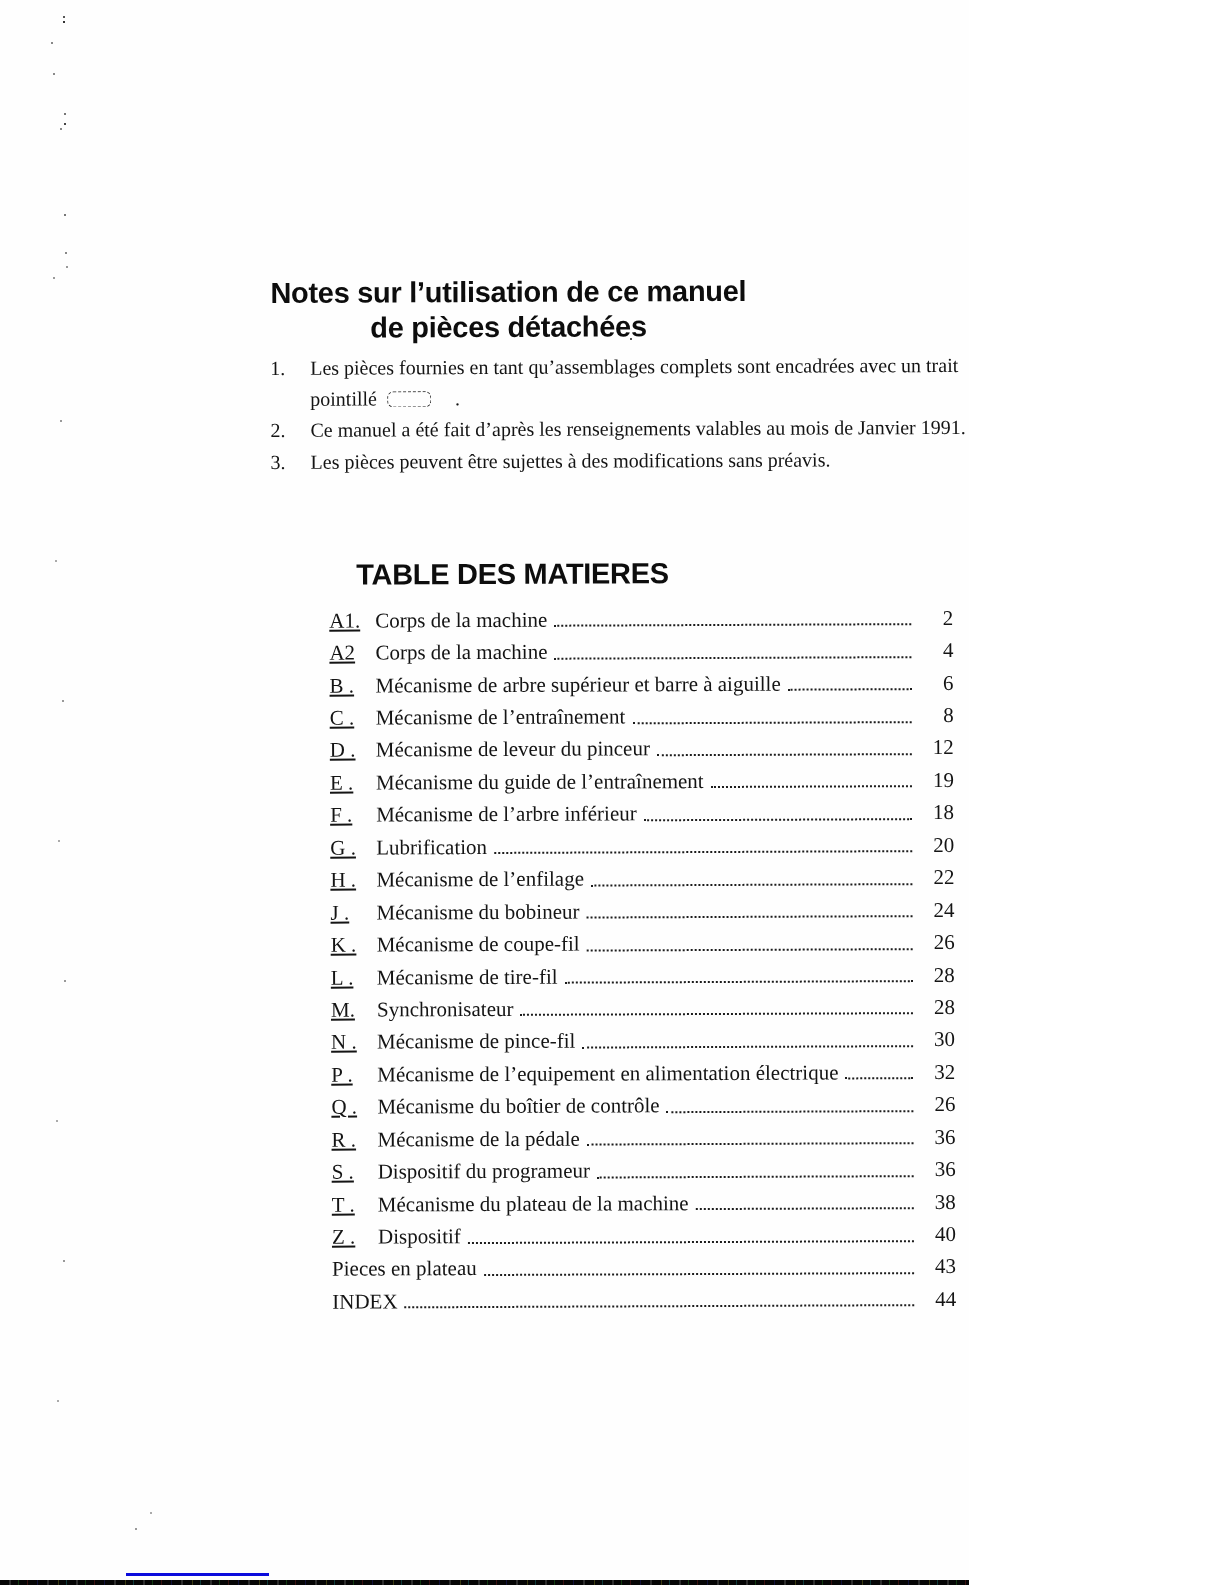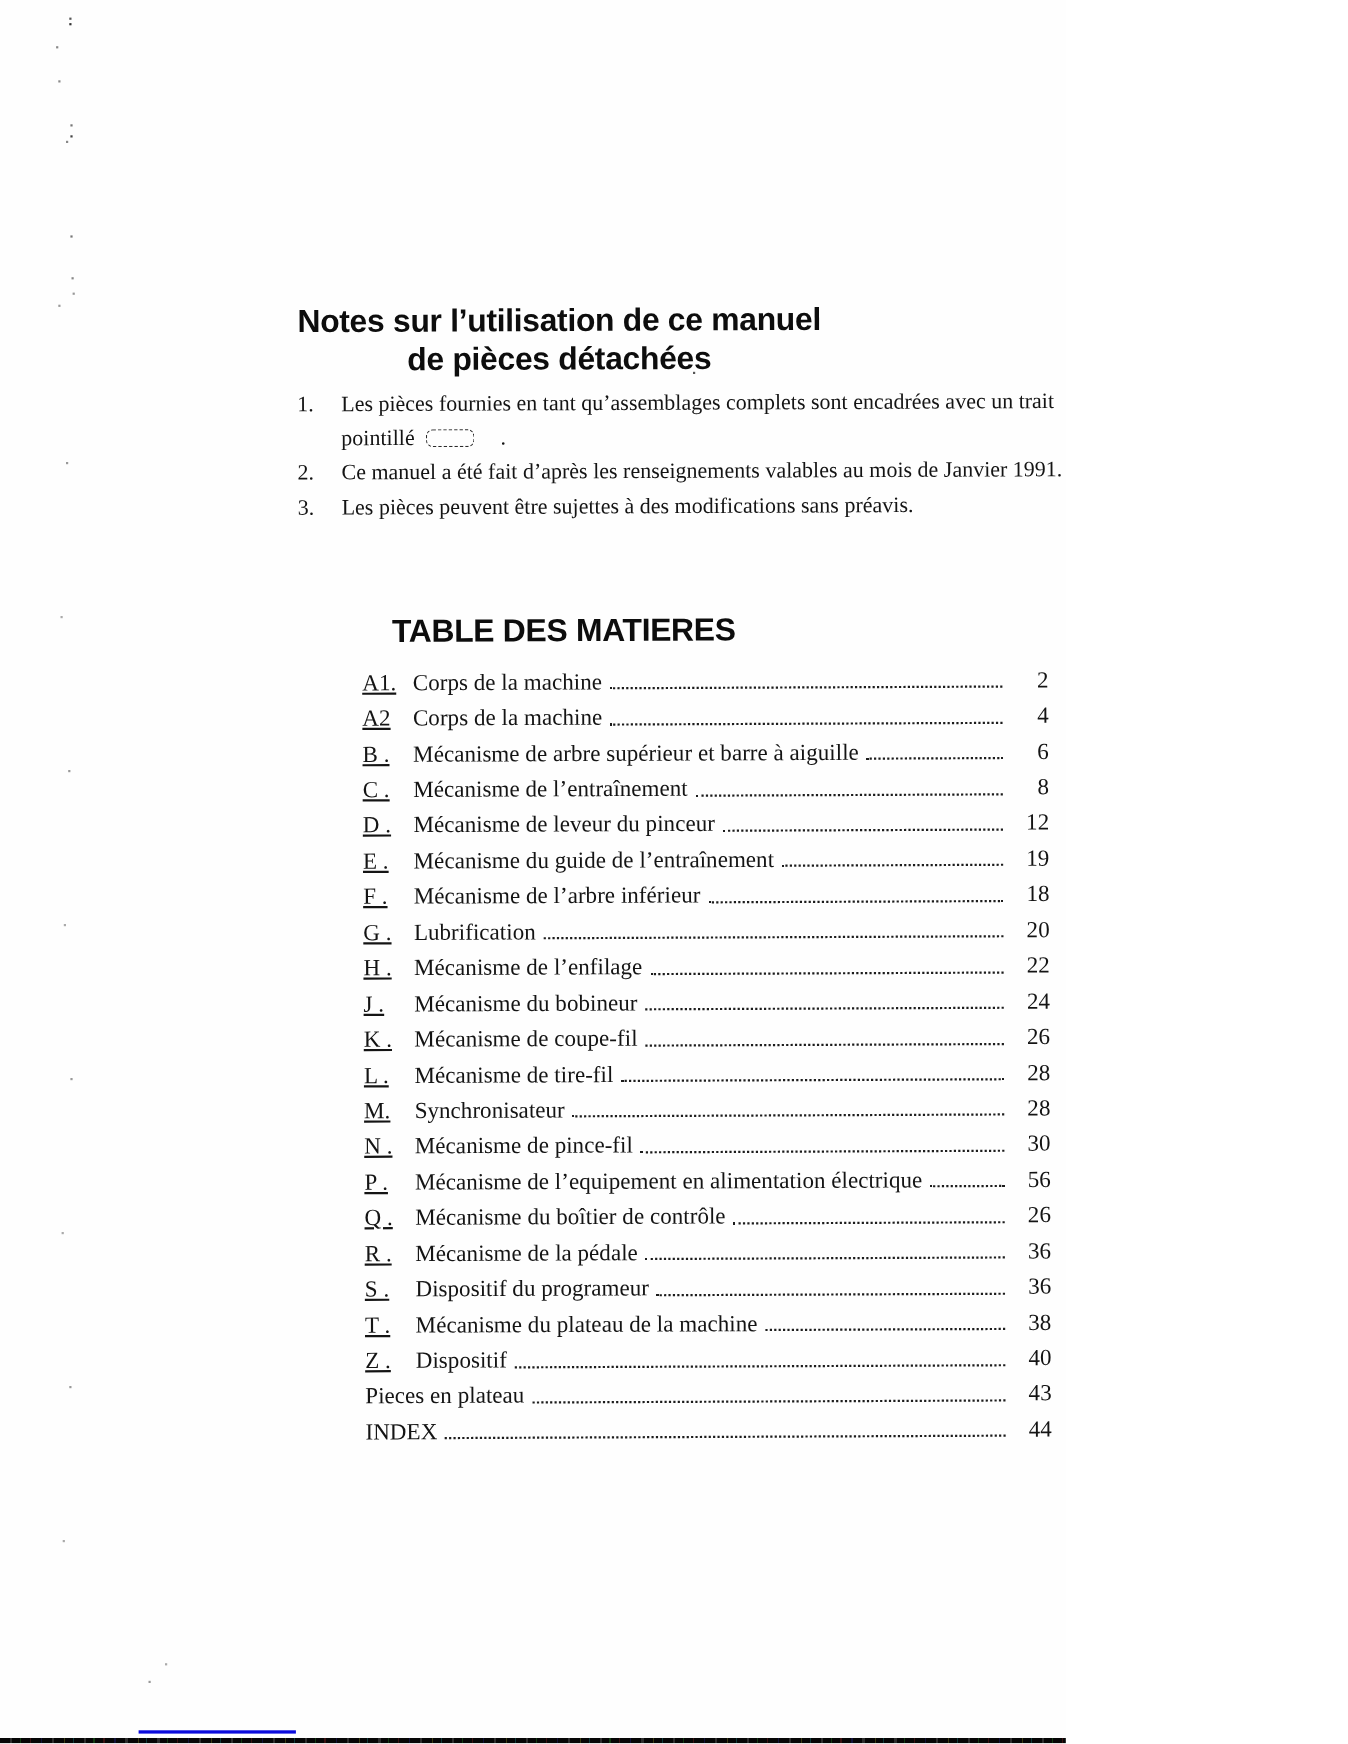--- a/index.html
+++ b/index.html
@@ -241,21 +241,21 @@
         <div class="toc-row">
           <span class="toc-code">N .</span>
           <span class="toc-title">Mécanisme de pince-fil</span>
           <span class="toc-leader"></span>
           <span class="toc-page">30</span>
         </div>
         <div class="toc-row">
           <span class="toc-code">P .</span>
           <span class="toc-title">Mécanisme de l’equipement en alimentation électrique</span>
           <span class="toc-leader"></span>
-          <span class="toc-page">56</span>
+          <span class="toc-page">32</span>
         </div>
         <div class="toc-row">
           <span class="toc-code">Q .</span>
           <span class="toc-title">Mécanisme du boîtier de contrôle</span>
           <span class="toc-leader"></span>
           <span class="toc-page">26</span>
         </div>
         <div class="toc-row">
           <span class="toc-code">R .</span>
           <span class="toc-title">Mécanisme de la pédale</span>

